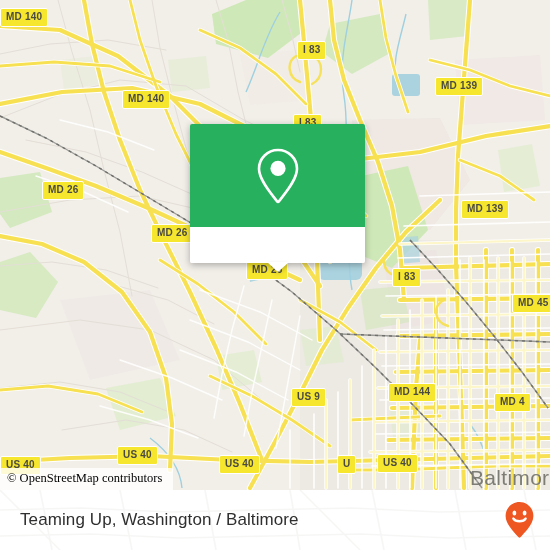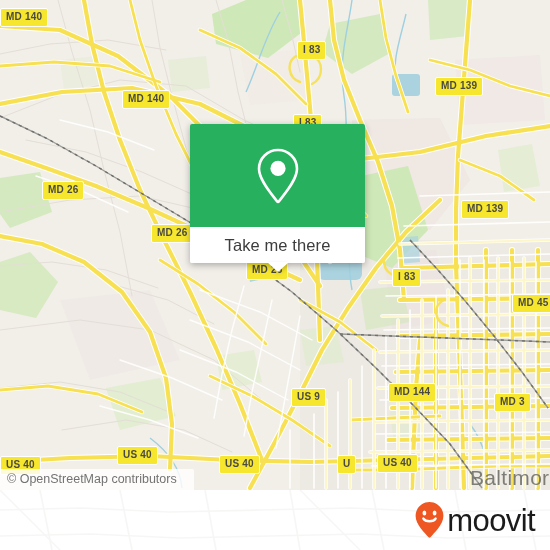--- a/index.html
+++ b/index.html
@@ -65,24 +65,24 @@
     letter-spacing: 0.3px;
     white-space: nowrap;
   }
 
   
   #attribution {
     position: absolute;
     left: 0;
     bottom: 0;
     background: rgba(255,255,255,0.80);
-    color: #737373;
-    font-family: Liberation Sans, sans-serif;
+    color: #000000;
+    font-family: Liberation Serif, serif;
     font-size: 12.5px;
-    padding: 3px 17px 4px 7px;
+    padding: 3px 11px 4px 7px;
     white-space: nowrap;
     border-top-right-radius: 2px;
   }
 
   
   #callout {
     position: absolute;
     left: 190px;
     top: 124px;
     width: 175px;
@@ -440,41 +440,40 @@
         <div class="shield" style="left: 293px; top: 114px;">I 83</div>
         <div class="shield" style="left: 435px; top: 77px;">MD 139</div>
         <div class="shield" style="left: 461px; top: 200px;">MD 139</div>
         <div class="shield" style="left: 42px; top: 181px;">MD 26</div>
         <div class="shield" style="left: 151px; top: 224px;">MD 26</div>
         <div class="shield" style="left: 246px; top: 261px;">MD 26</div>
         <div class="shield" style="left: 392px; top: 268px;">I 83</div>
         <div class="shield" style="left: 512px; top: 294px;">MD 45</div>
         <div class="shield" style="left: 291px; top: 388px;">US 9</div>
         <div class="shield" style="left: 388px; top: 383px;">MD 144</div>
-        <div class="shield" style="left: 494px; top: 393px;">MD 3</div>
+        <div class="shield" style="left: 494px; top: 393px;">MD 4</div>
         <div class="shield" style="left: 337px; top: 455px;">U</div>
         <div class="shield" style="left: 377px; top: 454px;">US 40</div>
         <div class="shield" style="left: 117px; top: 446px;">US 40</div>
         <div class="shield" style="left: 219px; top: 455px;">US 40</div>
         <div class="shield" style="left: 0px; top: 456px;">US 40</div>
       </div>
 
     <div class="city-label" style="left:470px; top:466px;">Baltimore</div>
 
     <div id="attribution">© OpenStreetMap contributors</div>
 
     <div id="callout">
       <div id="callout-top">
         <svg width="52" height="60" viewBox="0 0 52 60">
           <path d="M26 4 C15.5 4 7 12.4 7 22.8 C7 34.5 20.6 49.2 25.2 55.6 C25.6 56.2 26.4 56.2 26.8 55.6 C31.4 49.2 45 34.5 45 22.8 C45 12.4 36.5 4 26 4 Z" fill="none" stroke="#ffffff" stroke-width="2.6" stroke-linejoin="round"></path>
           <circle cx="26" cy="22.4" r="7.6" fill="#ffffff"></circle>
         </svg>
       </div>
       <div id="callout-bottom">
-        <span id="callout-label">Take me there</span>
         <div id="callout-tail"></div>
       </div>
     </div>
   </div>
 
   <div id="footer">
     <svg id="footer-ghost" width="550" height="60" viewBox="0 0 550 60">
       <g stroke="#b9b9b4" stroke-width="1.6" fill="none">
         <path d="M0,20 L80,18 L170,22 L260,20 L350,18 L440,22 L550,20"></path>
         <path d="M0,46 L90,44 L180,48 L270,46 L360,44 L450,48 L550,46"></path>
@@ -483,24 +482,24 @@
         <path d="M205,0 L216,60"></path>
           <path d="M290,0 L300,60"></path>
         <path d="M372,0 L384,60"></path>
           <path d="M455,0 L466,60"></path>
         <path d="M524,0 L536,60"></path>
         <path d="M0,0 L60,60"></path>
           <path d="M300,0 L360,60"></path>
       </g>
     </svg>
 
+    <div id="footer-title">Teaming Up, Washington / Baltimore</div>
 
     <div id="brand">
       <svg width="31" height="38" viewBox="0 0 31 38">
         <path d="M15.5 1 C7.8 1 1.6 7.2 1.6 14.9 C1.6 23.6 11.4 32.3 14.6 36.3 C15.1 36.9 15.9 36.9 16.4 36.3 C19.6 32.3 29.4 23.6 29.4 14.9 C29.4 7.2 23.2 1 15.5 1 Z" fill="#ee5622"></path>
         <ellipse cx="10.4" cy="12.0" rx="1.9" ry="2.5" fill="#ffffff"></ellipse>
         <ellipse cx="20.6" cy="12.0" rx="1.9" ry="2.5" fill="#ffffff"></ellipse>
         <path d="M9.4 17.6 C11.6 21.2 19.4 21.2 21.6 17.6" fill="none" stroke="#ffffff" stroke-width="2.4" stroke-linecap="round"></path>
       </svg>
-      <span id="brand-name">moovit</span>
     </div>
   </div>
 </div>
 
 </body></html>

